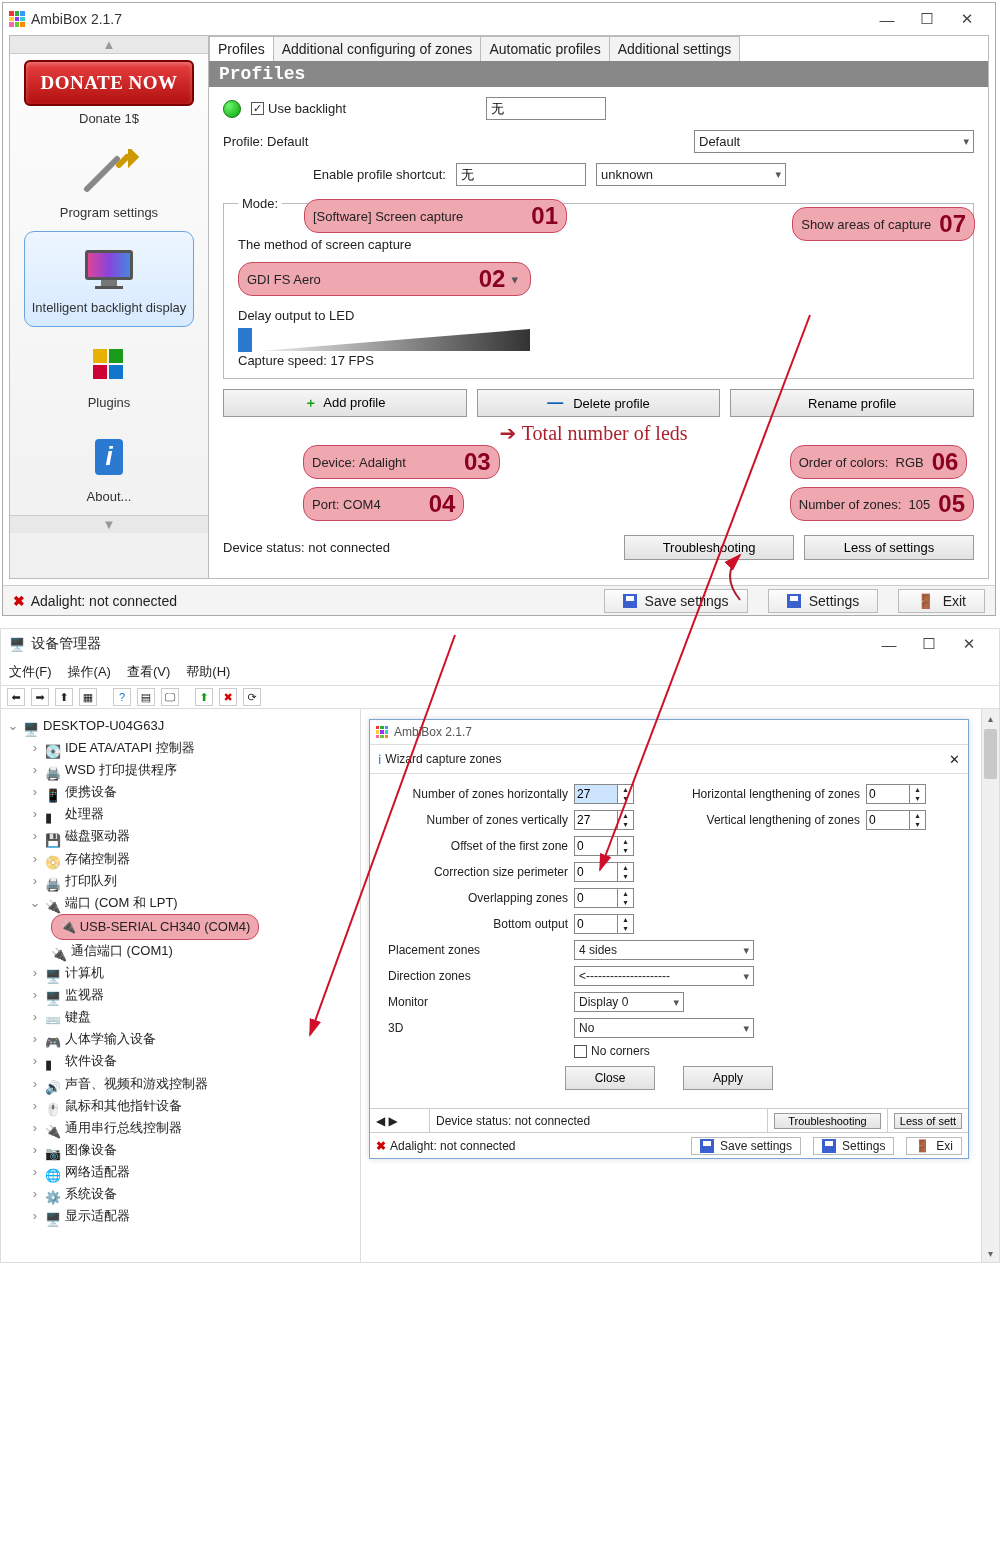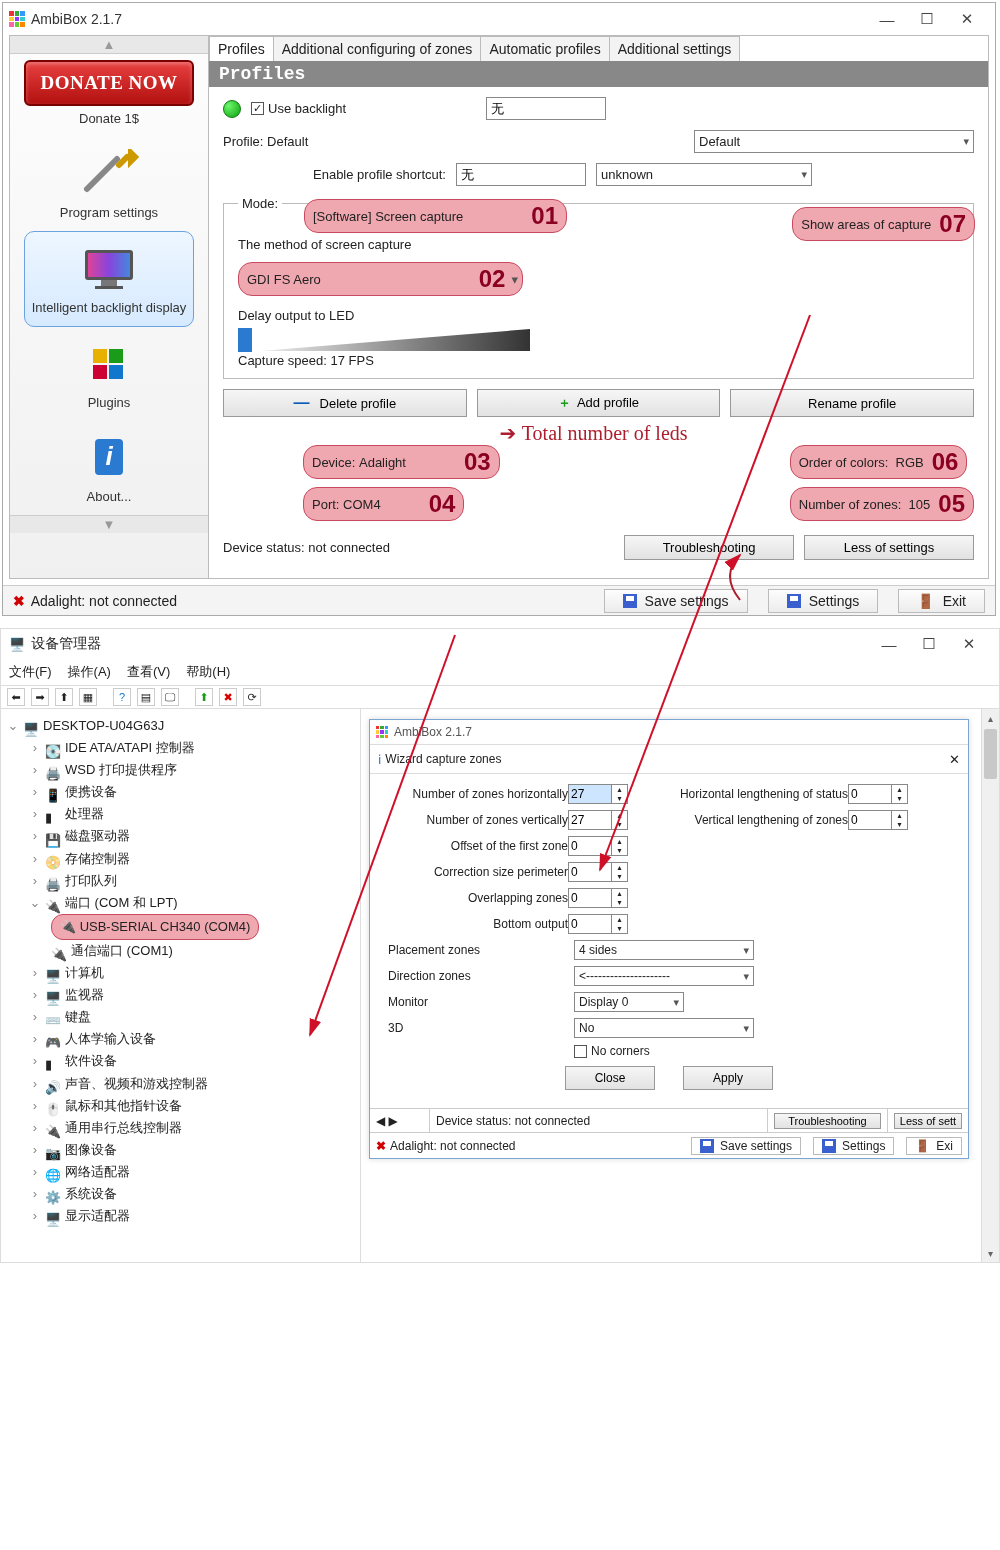--- a/index.html
+++ b/index.html
@@ -77,21 +77,21 @@
 .tree .indent2{margin-left:44px;}
 .tree .com-hl{background:#f0a8b0;border:1px solid #c94a60;border-radius:12px;padding:1px 8px;}
 
 
 .wiz-win{ position:relative; width:600px; border:1px solid #7aa6d6; background:#fff; box-shadow:0 0 6px rgba(0,0,0,0.15);}
 .wiz-win .titlebar{background:#fff;border-bottom:1px solid #ddd;padding:5px 6px;}
 .wiz-win .titlebar .title{font-size:12px;color:#555;}
 .wiz-sub{border-bottom:1px solid #ddd;padding:5px 8px;display:flex;align-items:center;}
 .wiz-sub .t{flex:1;font-size:12px;}
 .wiz-body{padding:10px 18px 10px 18px;font-size:12px;}
-.wrow{display:grid;grid-template-columns:180px 90px 190px 60px;align-items:center;margin-bottom:6px;}
+.wrow{display:grid;grid-template-columns:180px 90px 190px 60px;align-items:center;margin-bottom:6px;gap:6px;}
 .wrow .lab{text-align:right;}
 .spin{display:flex;align-items:center;}
 .spin input{width:44px;height:20px;border:1px solid #888;padding:0 2px;font-size:12px;}
 .spin .st{width:16px;height:20px;border:1px solid #888;border-left:none;display:flex;flex-direction:column;font-size:8px;}
 .spin .st span{flex:1;display:flex;align-items:center;justify-content:center;}
 .wrow2{display:grid;grid-template-columns:180px 200px;align-items:center;margin-bottom:6px;gap:6px;}
 .wiz-btns{display:flex;gap:28px;justify-content:center;margin:8px 0;}
 .wiz-status{border-top:1px solid #ccc;display:flex;font-size:12px;height:24px;align-items:stretch;}
 .wiz-status .s{flex:1;display:flex;align-items:center;padding:0 6px;border-right:1px solid #ccc;}
 .wiz-bottom{display:flex;align-items:center;border-top:1px solid #ccc;height:26px;font-family:"Courier New",monospace;font-size:12px;}
@@ -199,21 +199,21 @@
         <div class="row">
           <span>Profile: Default</span>
           <span style="flex:1"></span>
           <span class="selectin" style="width:280px">
               <span>Default</span>
             </span>
         </div>
         <div class="row" style="margin-left:90px">
           <span>Enable profile shortcut:</span>
           <input class="textin" style="width: 130px;" value="无">
-          <span class="selectin" style="width:216px">
+          <span class="selectin" style="width:190px">
               <span>unknown</span>
             </span>
         </div>
 
         <fieldset>
           <legend><span>Mode:</span></legend>
           <div style="position:absolute; left:80px; top:-12px;border-radius:9px;">
             <span class="hl">
               <span>[Software] Screen capture</span>
               <span style="width:60px"></span>
@@ -221,21 +221,21 @@
             </span>
           </div>
           <div style="position:absolute; right:-2px; top:-4px;">
             <span class="hl">
               <span>Show areas of capture</span>
               <span class="hlnum">07</span>
             </span>
           </div>
           <div style="margin-top:14px">The method of screen capture</div>
           <div style="margin-top:10px">
-            <span class="hl" style="padding-right:4px">
+            <span class="hl" style="padding-right:12px">
               <span>GDI FS Aero</span>
               <span style="width:150px"></span>
               <span class="hlnum">02</span>
               <span style="margin-left:6px;color:#555">▾</span>
             </span>
           </div>
           <div style="margin-top:12px">Delay output to LED</div>
           <div class="delay-wrap">
             <div class="delay-handle"></div>
             <svg width="270" height="26">
@@ -245,22 +245,22 @@
                     <stop offset="0" stop-color="#eee"></stop>
                     <stop offset="1" stop-color="#333"></stop>
                   </linearGradient>
                 </defs>
               </svg>
           </div>
           <div>Capture speed: 17 FPS</div>
         </fieldset>
 
         <div class="btn-row">
+          <button class="btn" style="flex:1"><span class="plus">＋</span><span>Add profile</span></button>
           <button class="btn" style="flex:1"><span class="minus">—</span><span>Delete profile</span></button>
-          <button class="btn" style="flex:1"><span class="plus">＋</span><span>Add profile</span></button>
           <button class="btn" style="flex:1">Rename profile</button>
         </div>
 
         <div style="text-align:center;margin-top:4px;margin-right:10px">
           <span style="color:#ad1f2e;font-size:20px;margin-right:2px">➔</span>
           <span class="annot-red">Total number of leds</span>
         </div>
 
         <div style="display:flex;gap:32px;margin-top:0px">
           <div style="margin-left:80px">
@@ -509,21 +509,21 @@
         <div class="wiz-body">
           <div class="wrow">
             <span class="lab">Number of zones horizontally</span>
             <span class="spin">
                 <input style="background: rgb(205, 229, 255);" value="27">
                 <span class="st">
                   <span>▴</span>
                   <span>▾</span>
                 </span>
               </span>
-            <span class="lab">Horizontal lengthening of status</span>
+            <span class="lab">Horizontal lengthening of zones</span>
             <span class="spin">
                 <input value="0" style="">
                 <span class="st">
                   <span>▴</span>
                   <span>▾</span>
                 </span>
               </span>
           </div>
           <div class="wrow">
             <span class="lab">Number of zones vertically</span>

